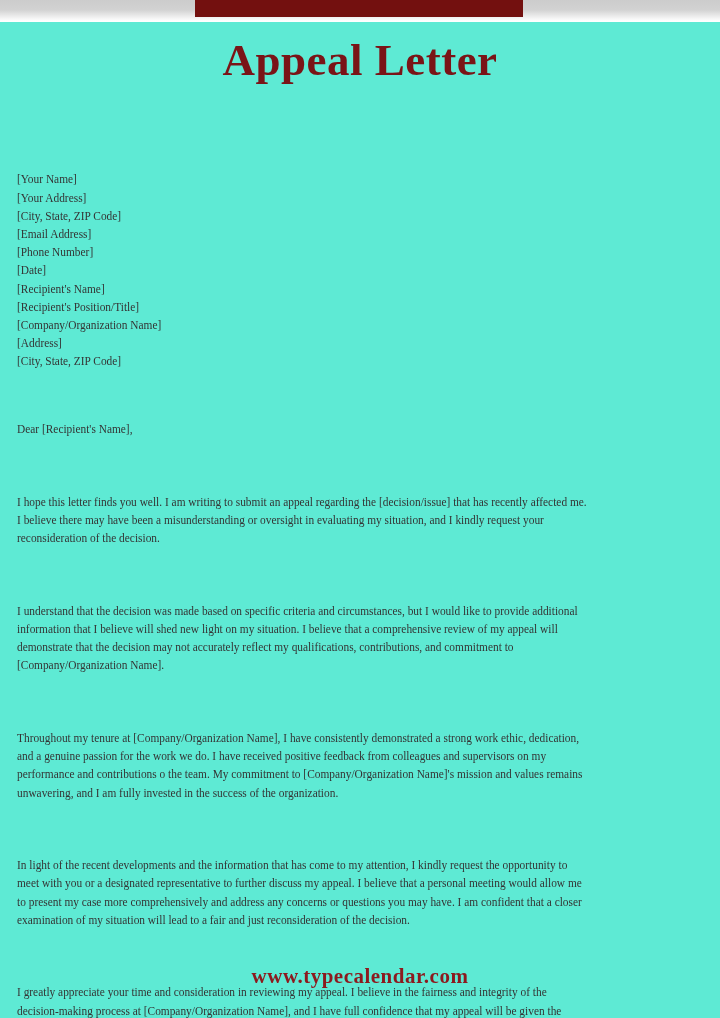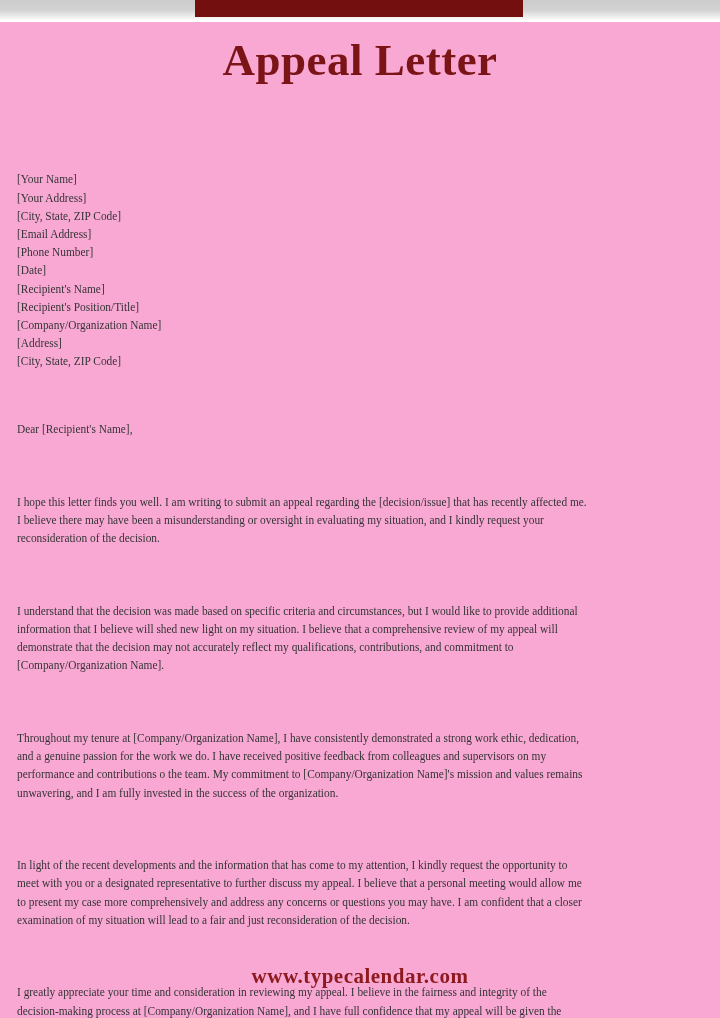--- a/index.html
+++ b/index.html
@@ -1,21 +1,21 @@
 <!DOCTYPE html>
 <html><head>
 <meta charset="utf-8">
 <style>
   * { margin:0; padding:0; box-sizing:border-box; }
   html, body { width:720px; height:1018px; overflow:hidden; }
   body {
     background:#ffffff;
     font-family:"Liberation Serif","DejaVu Serif",serif;
   }
-  .page { position:relative; width:720px; height:1018px; background:#f9a8d4; }
+  .page { position:relative; width:720px; height:1018px; background:#5eead4; }
 
   .top-strip {
     position:absolute; top:0; left:0; width:720px; height:22px;
     background:linear-gradient(180deg,#cccccc 0%,#d2d2d2 45%,#ffffff 95%);
   }
   .accent-bar {
     position:absolute; top:0; left:195px; width:328px; height:17px;
     background:#73100f;
   }
 

